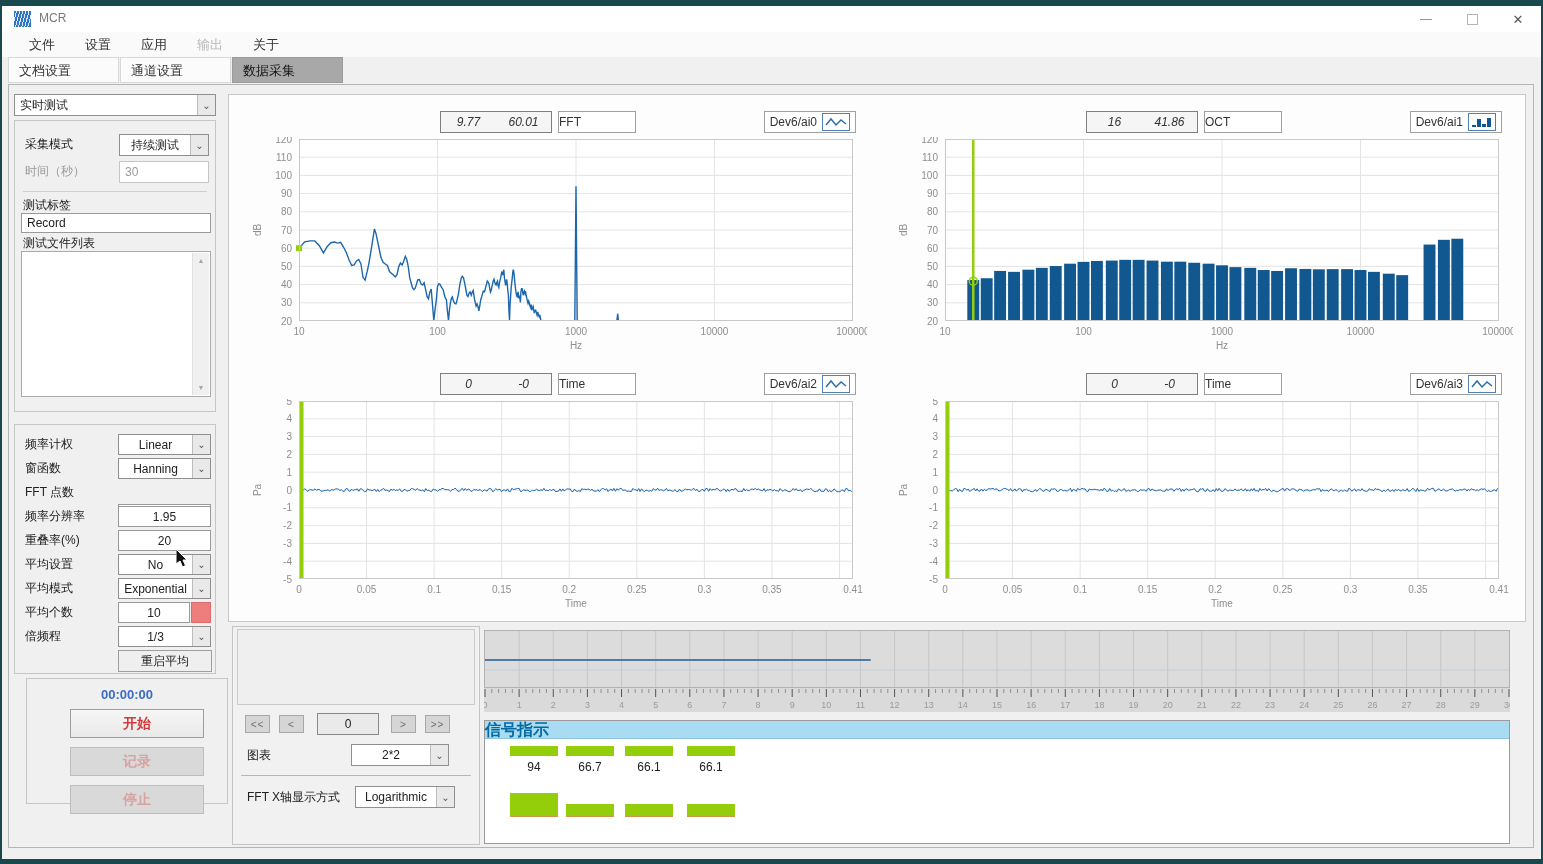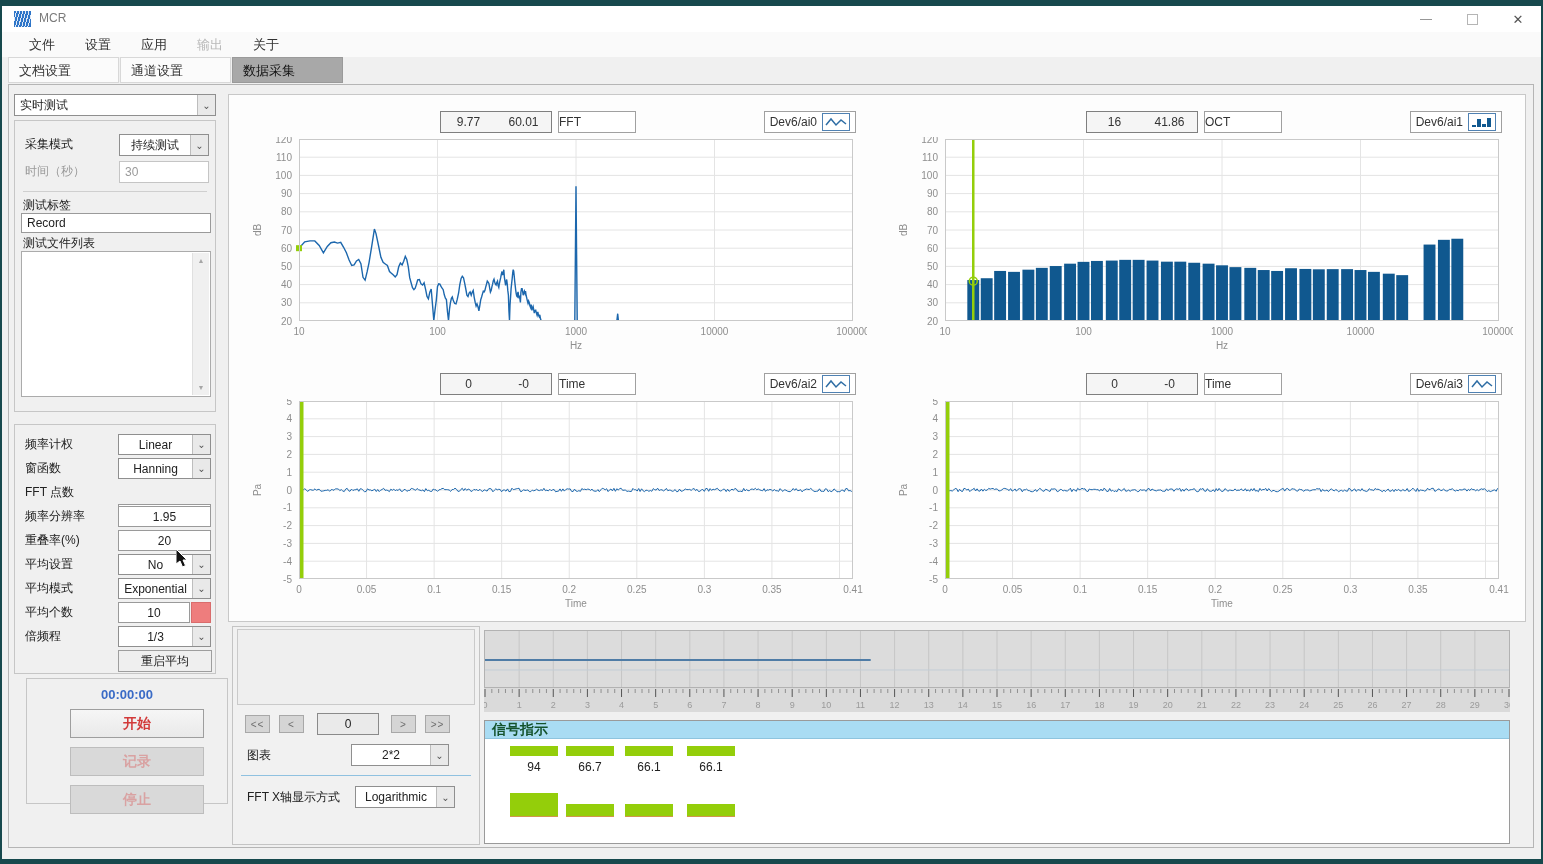--- a/index.html
+++ b/index.html
@@ -45,42 +45,42 @@
   .btn-std{position:absolute;background:#efefef;border:1px solid #9e9e9e;box-sizing:border-box;font-size:12px;color:#222;display:flex;align-items:center;justify-content:center;}
   .timer{position:absolute;width:100%;text-align:center;font-size:13px;font-weight:bold;color:#3a6bc6;}
   .btn-big{position:absolute;left:43px;width:134px;height:29px;background:linear-gradient(#f6f6f6,#e9e9e9);border:1px solid #9e9e9e;box-sizing:border-box;
     font-size:14px;font-weight:bold;display:flex;align-items:center;justify-content:center;}
   .btn-big.start{color:#d23a3a;}
   .btn-big.off{background:#d9d9d9;border-color:#bdbdbd;color:#d9a2a2;}
   
   .charts-area{position:absolute;left:219px;top:9px;width:1298px;height:528px;background:#fdfdfd;border:1px solid #c8c8c8;box-sizing:border-box;}
   .chart-panel{position:absolute;width:644px;height:250px;}
   .readout{position:absolute;left:209px;top:4px;width:112px;height:22px;border:1px solid #7f7f7f;background:#f5f5f5;display:flex;box-sizing:border-box;}
-  .readout span{flex:1;display:flex;align-items:center;justify-content:center;font-size:12px;color:#333;}
+  .readout span{flex:1;display:flex;align-items:center;justify-content:center;font-size:12px;color:#333;font-style:italic;}
   .ctitle{position:absolute;left:327px;top:4px;width:78px;height:22px;border:1px solid #a0a0a0;background:#fff;box-sizing:border-box;
     font-size:12px;color:#333;line-height:20px;}
   .cchan{position:absolute;right:19px;top:4px;height:22px;border:1px solid #a0a0a0;background:#fff;box-sizing:border-box;
     display:flex;align-items:center;gap:5px;padding:0 5px;font-size:12px;color:#333;}
   .chan-ic{display:inline-flex;width:26px;height:16px;border:1px solid #4f81b2;align-items:center;justify-content:center;background:#fff;}
   .chart-svg{position:absolute;left:12px;top:30px;}
   text.ax{font-size:10px;fill:#8e8e8e;font-family:"Liberation Sans","DejaVu Sans",sans-serif;}
   
   .blpanel{position:absolute;left:223px;top:541px;width:248px;height:219px;border:1px solid #c4c4c4;background:#f1f1f1;box-sizing:border-box;}
   .emptybox{position:absolute;left:4px;top:2px;right:4px;height:74px;border:1px solid #cacaca;background:#efefef;}
   .navbtn{position:absolute;width:25px;height:18px;background:#d5d5d5;border:1px solid #a8a8a8;box-sizing:border-box;
     font-size:10px;color:#6e6e6e;display:flex;align-items:center;justify-content:center;letter-spacing:1px;}
   .navval{position:absolute;left:84px;top:86px;width:62px;height:22px;background:#eaeaea;border:1px solid #8a8a8a;box-sizing:border-box;
     font-size:12px;color:#222;display:flex;align-items:center;justify-content:center;}
   .bluesep{position:absolute;left:8px;right:8px;height:1px;background:#8fc1e0;}
   
   .timeline{position:absolute;left:475px;top:545px;width:1026px;height:82px;}
   
   .sigpanel{position:absolute;left:475px;top:635px;width:1026px;height:124px;border:1px solid #9a9a9a;background:#fff;box-sizing:border-box;}
   .sighead{position:absolute;left:0;right:0;top:0;height:17px;background:#a9dcf3;border-bottom:1px solid #8ec4de;
-    font-size:14px;font-weight:bold;color:#14532d;line-height:17px;padding-left:7px;}
+    font-size:16px;font-weight:bold;color:#0369a1;line-height:17px;}
   .sigcol{position:absolute;width:48px;}
   .sigbar{position:absolute;width:48px;background:#94ce0a;}
   .sigmeter{position:absolute;width:48px;background:#94ce0a;border-bottom:1px solid #d2954c;box-sizing:border-box;}
   .sigval{position:absolute;width:48px;text-align:center;font-size:12px;color:#222;}
   .cursor-overlay{position:absolute;left:167px;top:464px;pointer-events:none;}
 </style>
 </head>
 <body>
 
 <div class="screen">

